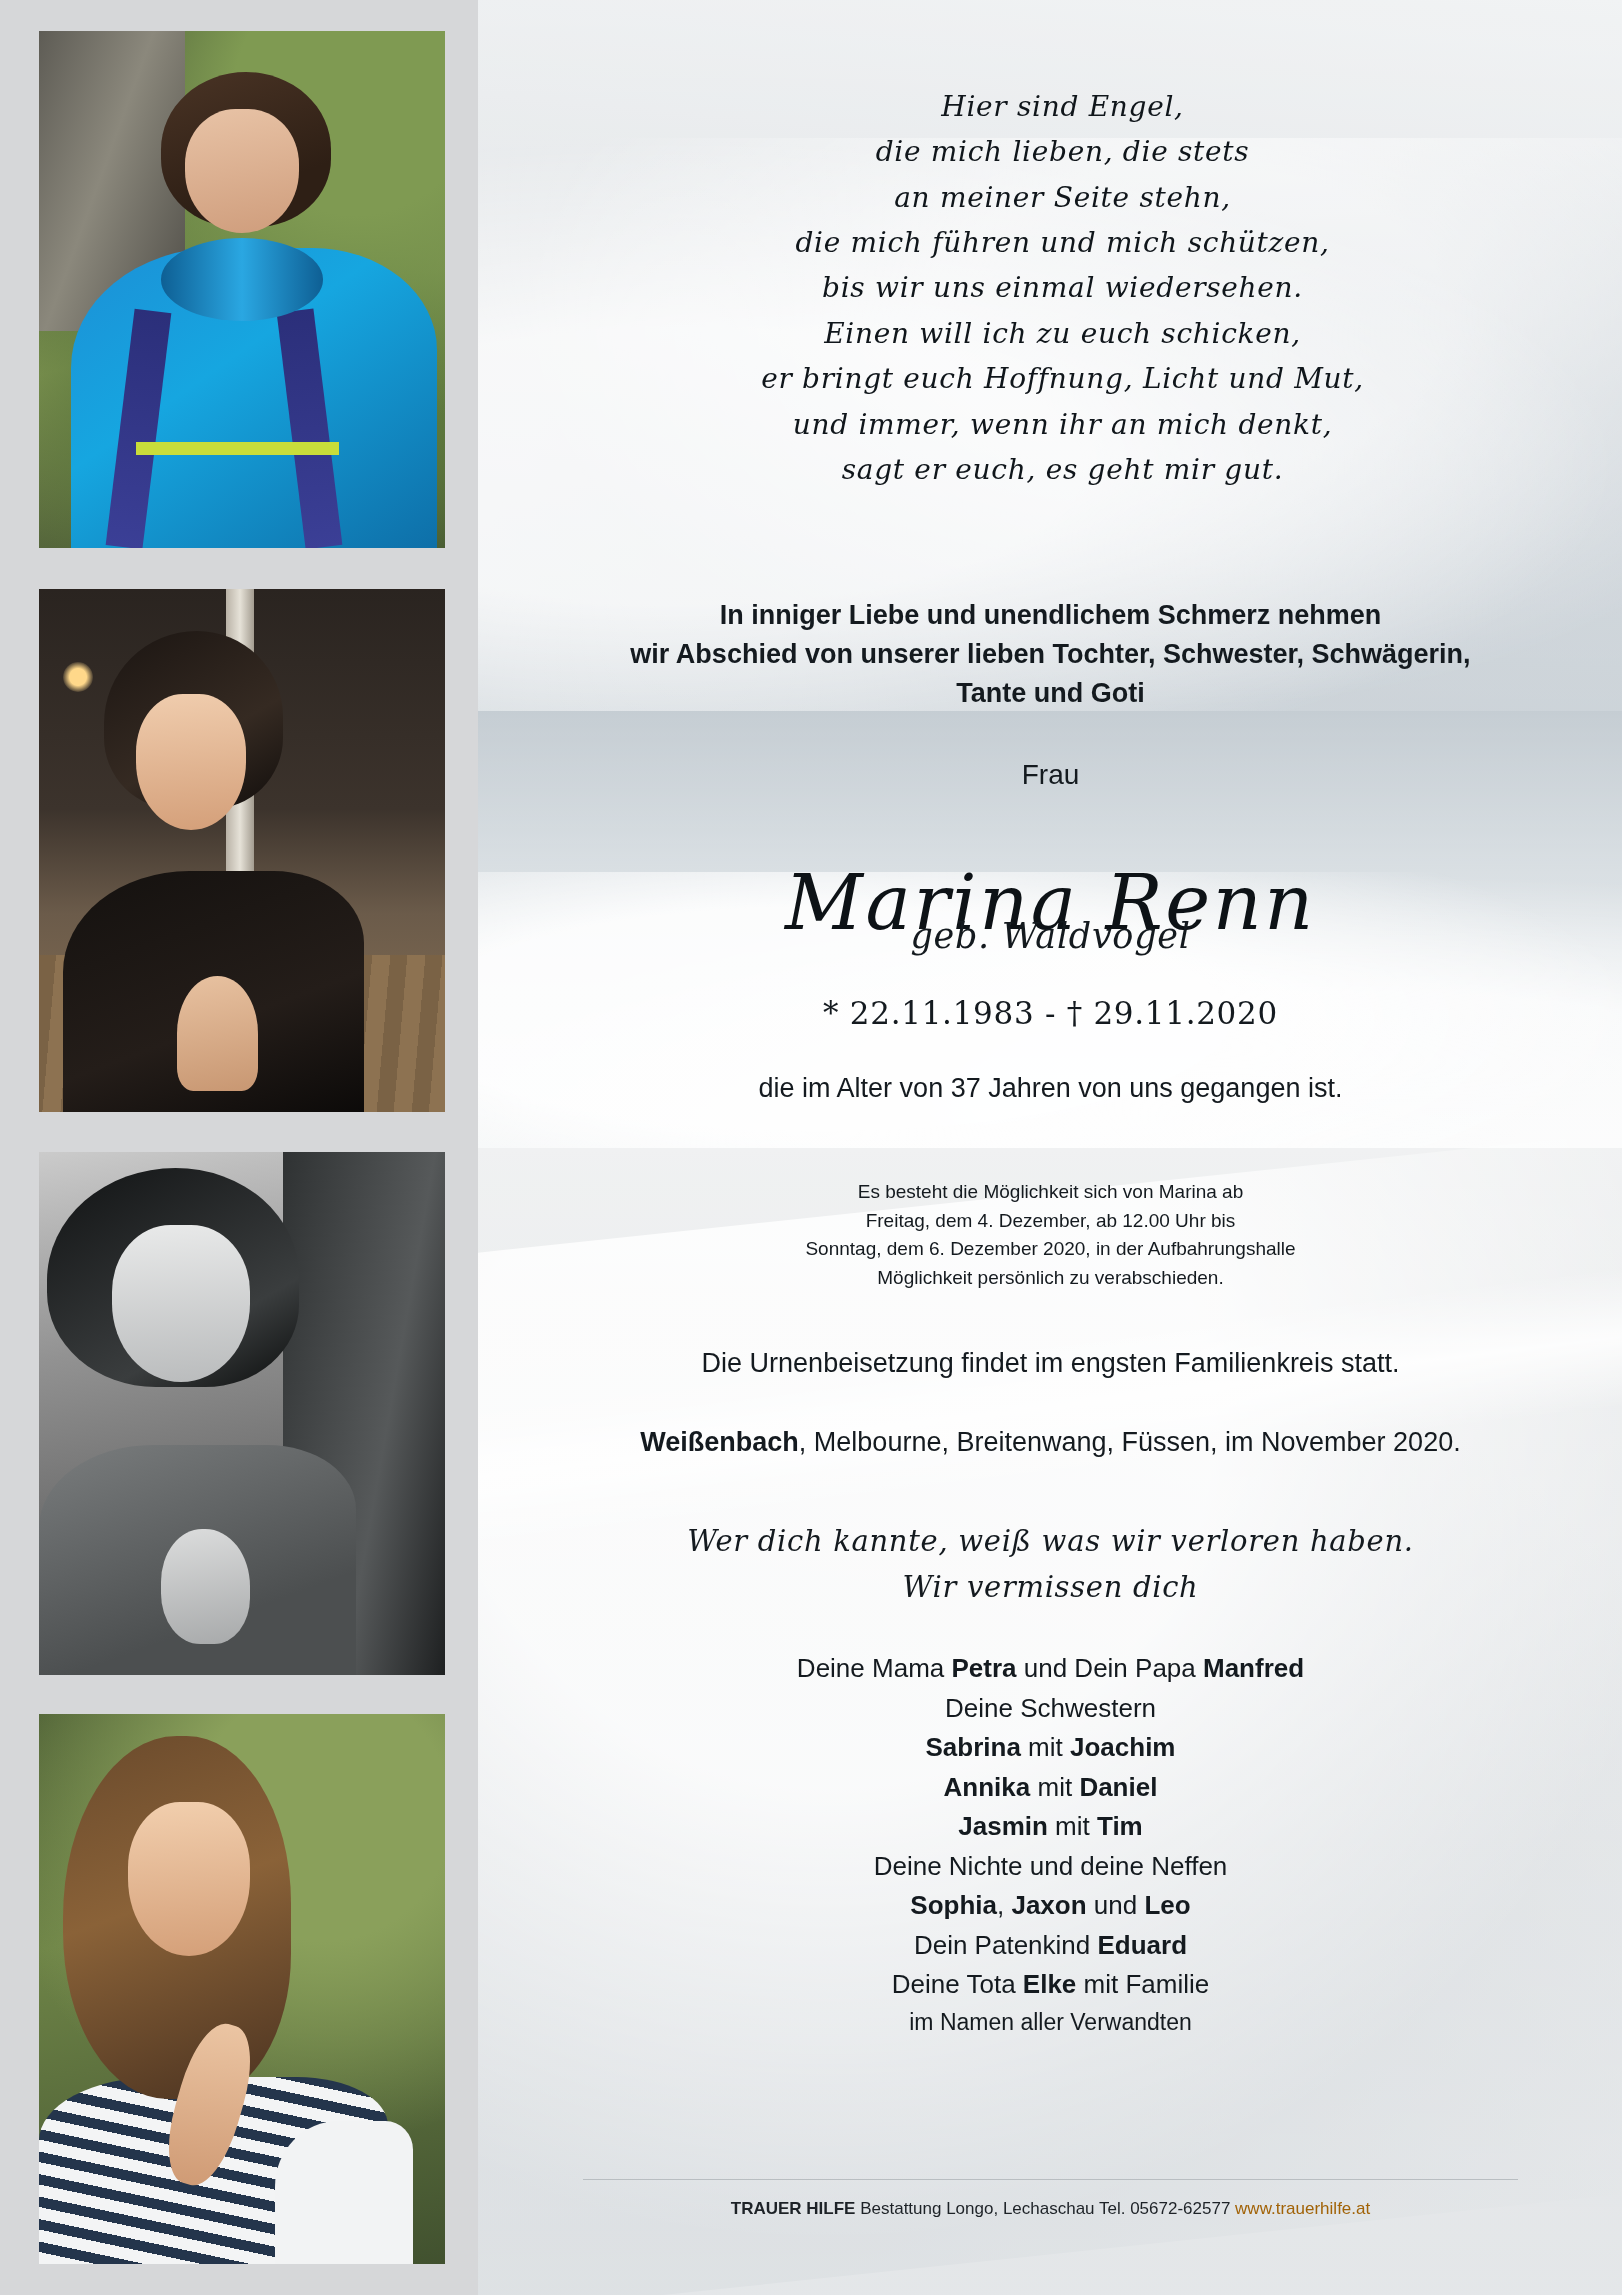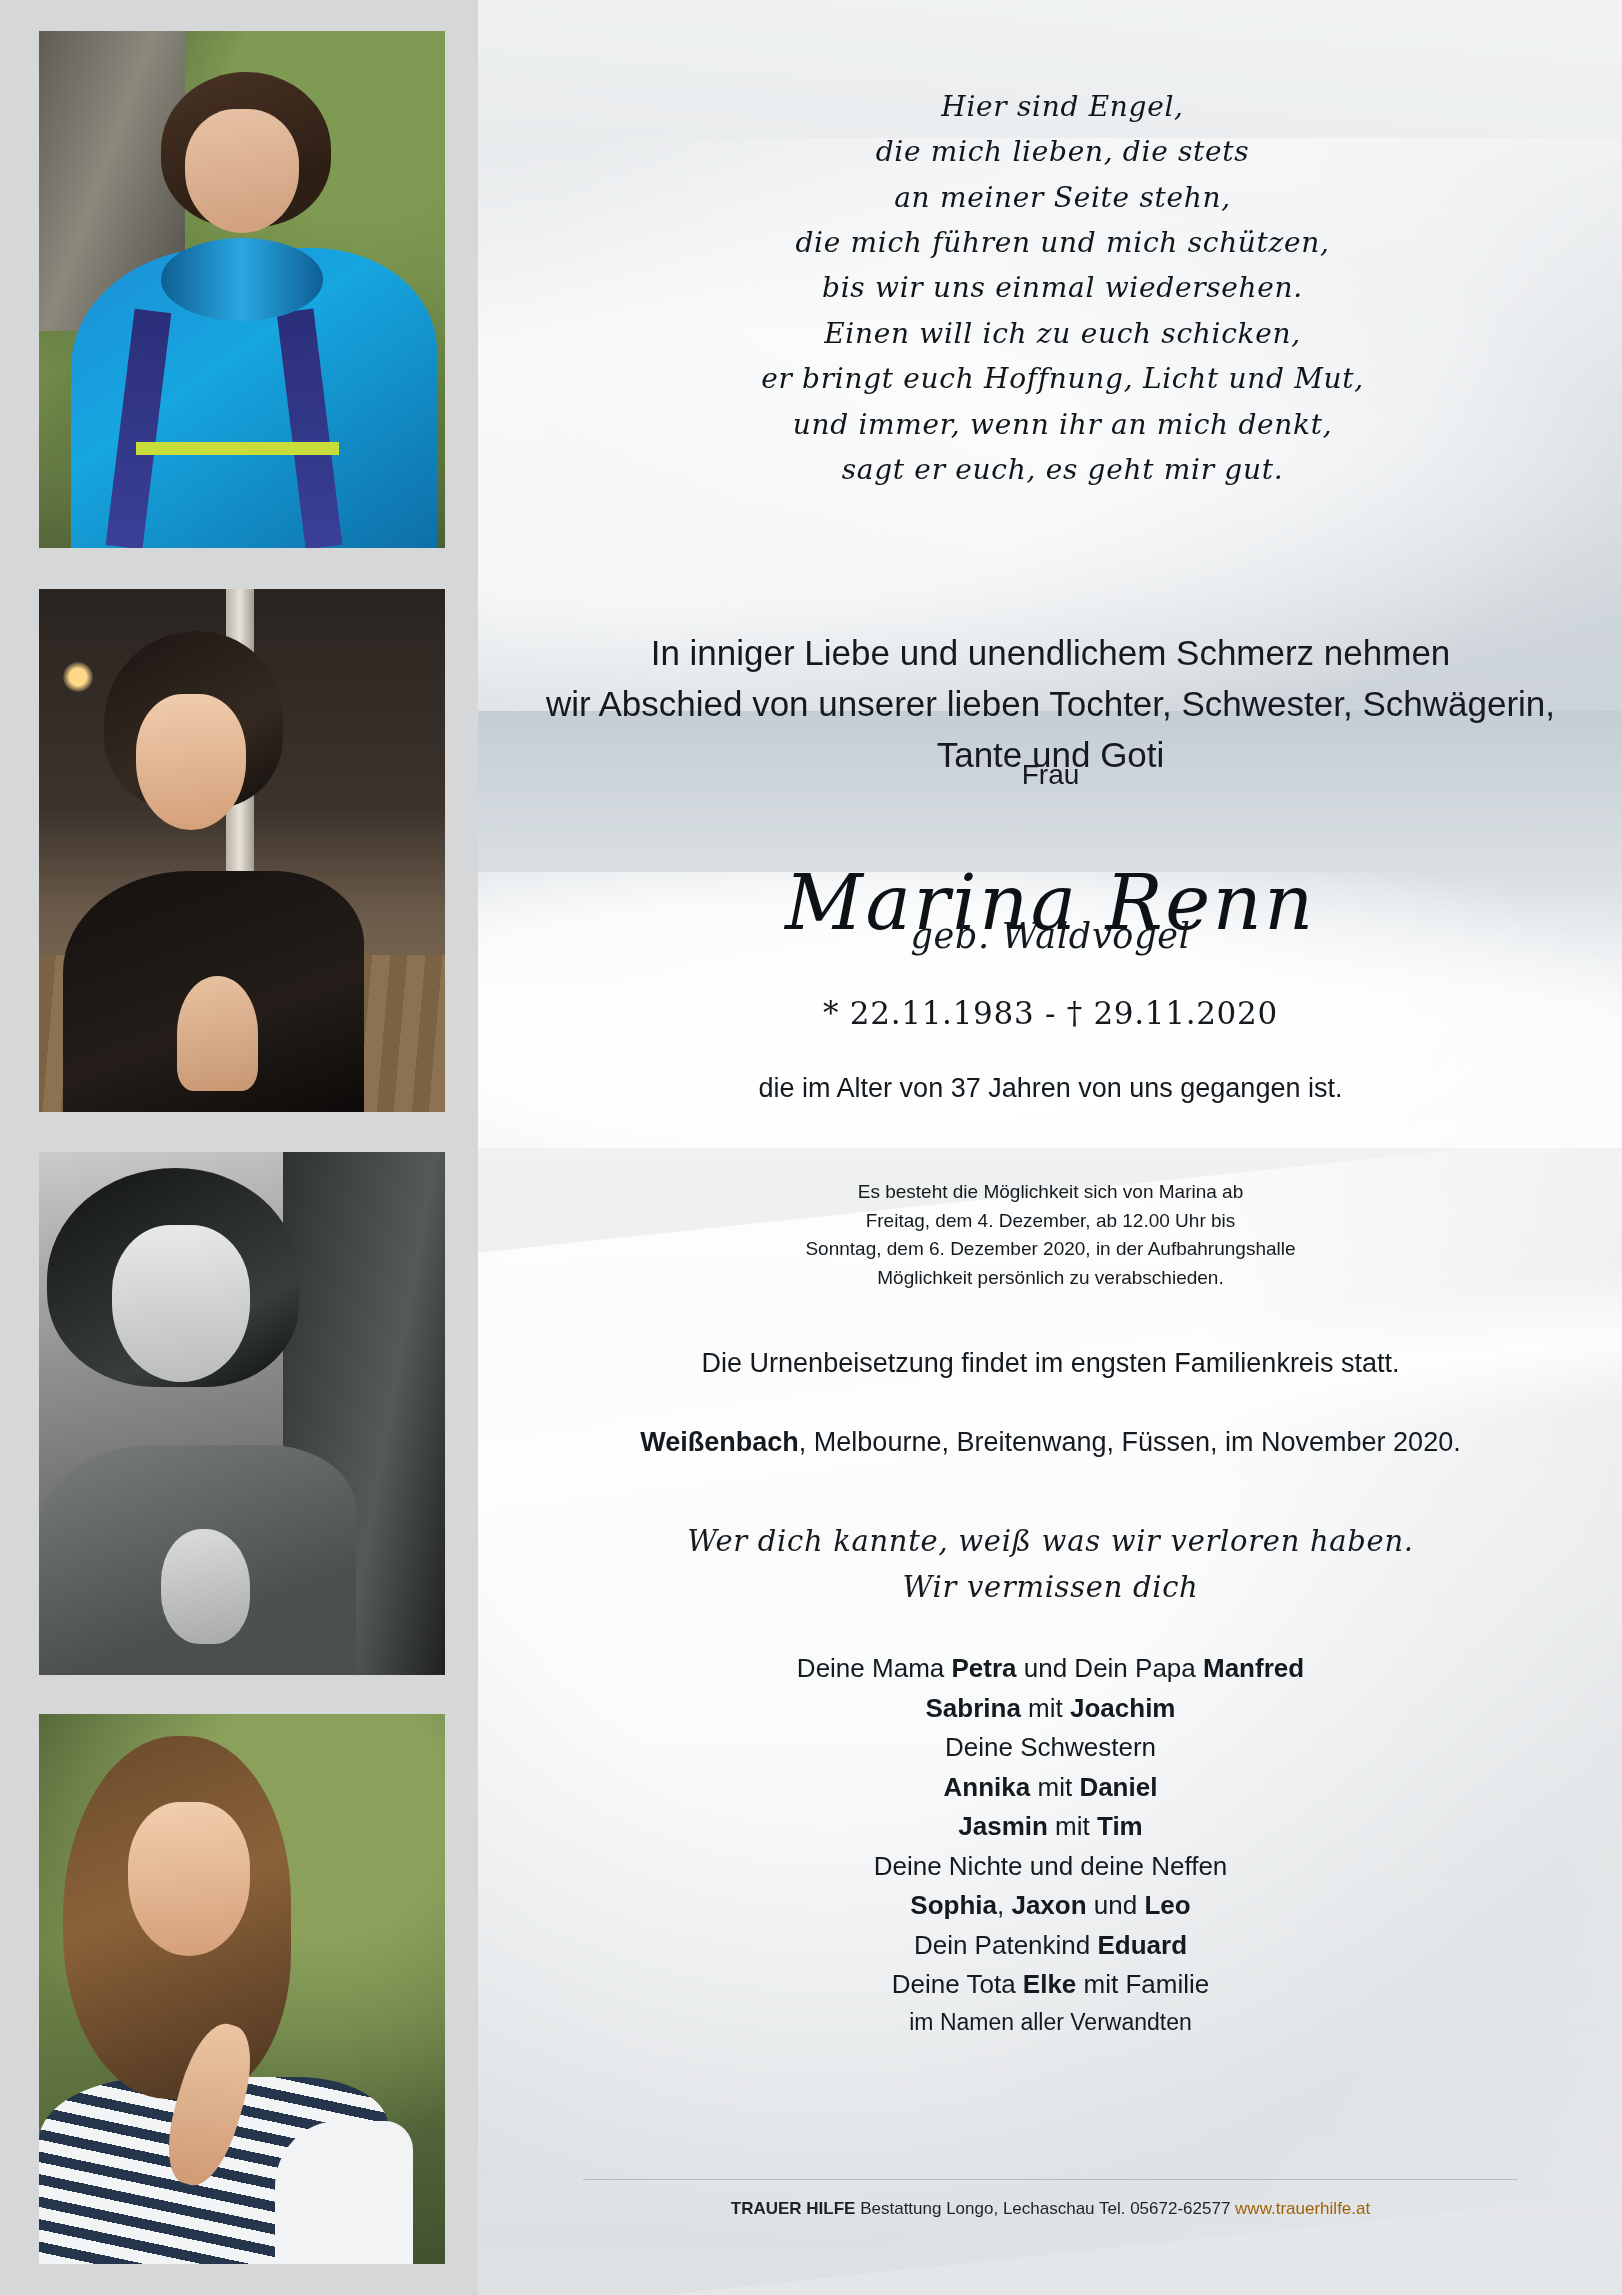--- a/index.html
+++ b/index.html
@@ -258,22 +258,22 @@
     left: 0; right: 0;
     top: 84px;
     font-size: 28px;
     line-height: 1.62;
     color: #10161b;
     padding-left: 24px;
   }
   .poem div { white-space: nowrap; }
 
   .block-intro {
-    position: absolute; left: 59px; right: 59px; top: 628px;
-    font-size: 35px; line-height: 1.45;
+    position: absolute; left: 59px; right: 59px; top: 596px;
+    font-size: 27px; line-height: 1.45; font-weight: bold;
   }
   .frau {
     position: absolute; left: 0; right: 0; top: 759px;
     font-size: 28px;
   }
   .name {
     position: absolute; left: 0; right: 0; top: 858px;
     font-size: 76px;
     letter-spacing: 2.6px;
     color: #0d1216;
@@ -431,24 +431,24 @@
       <div class="block-script2 script">
         <div>Wer dich kannte, weiß was wir verloren haben.</div>
         <div>Wir vermissen dich</div>
       </div>
 
       <div class="family">
         <div>
           <span>Deine Mama </span><b>Petra</b><span> und Dein Papa </span><b>Manfred</b>
         </div>
         <div>
+          <span>Deine Schwestern</span>
+        </div>
+        <div>
           <b>Sabrina</b><span> mit </span><b>Joachim</b>
-        </div>
-        <div>
-          <span>Deine Schwestern</span>
         </div>
         <div>
           <b>Annika</b><span> mit </span><b>Daniel</b>
         </div>
         <div>
           <b>Jasmin</b><span> mit </span><b>Tim</b>
         </div>
         <div>
           <span>Deine Nichte und deine Neffen</span>
         </div>

